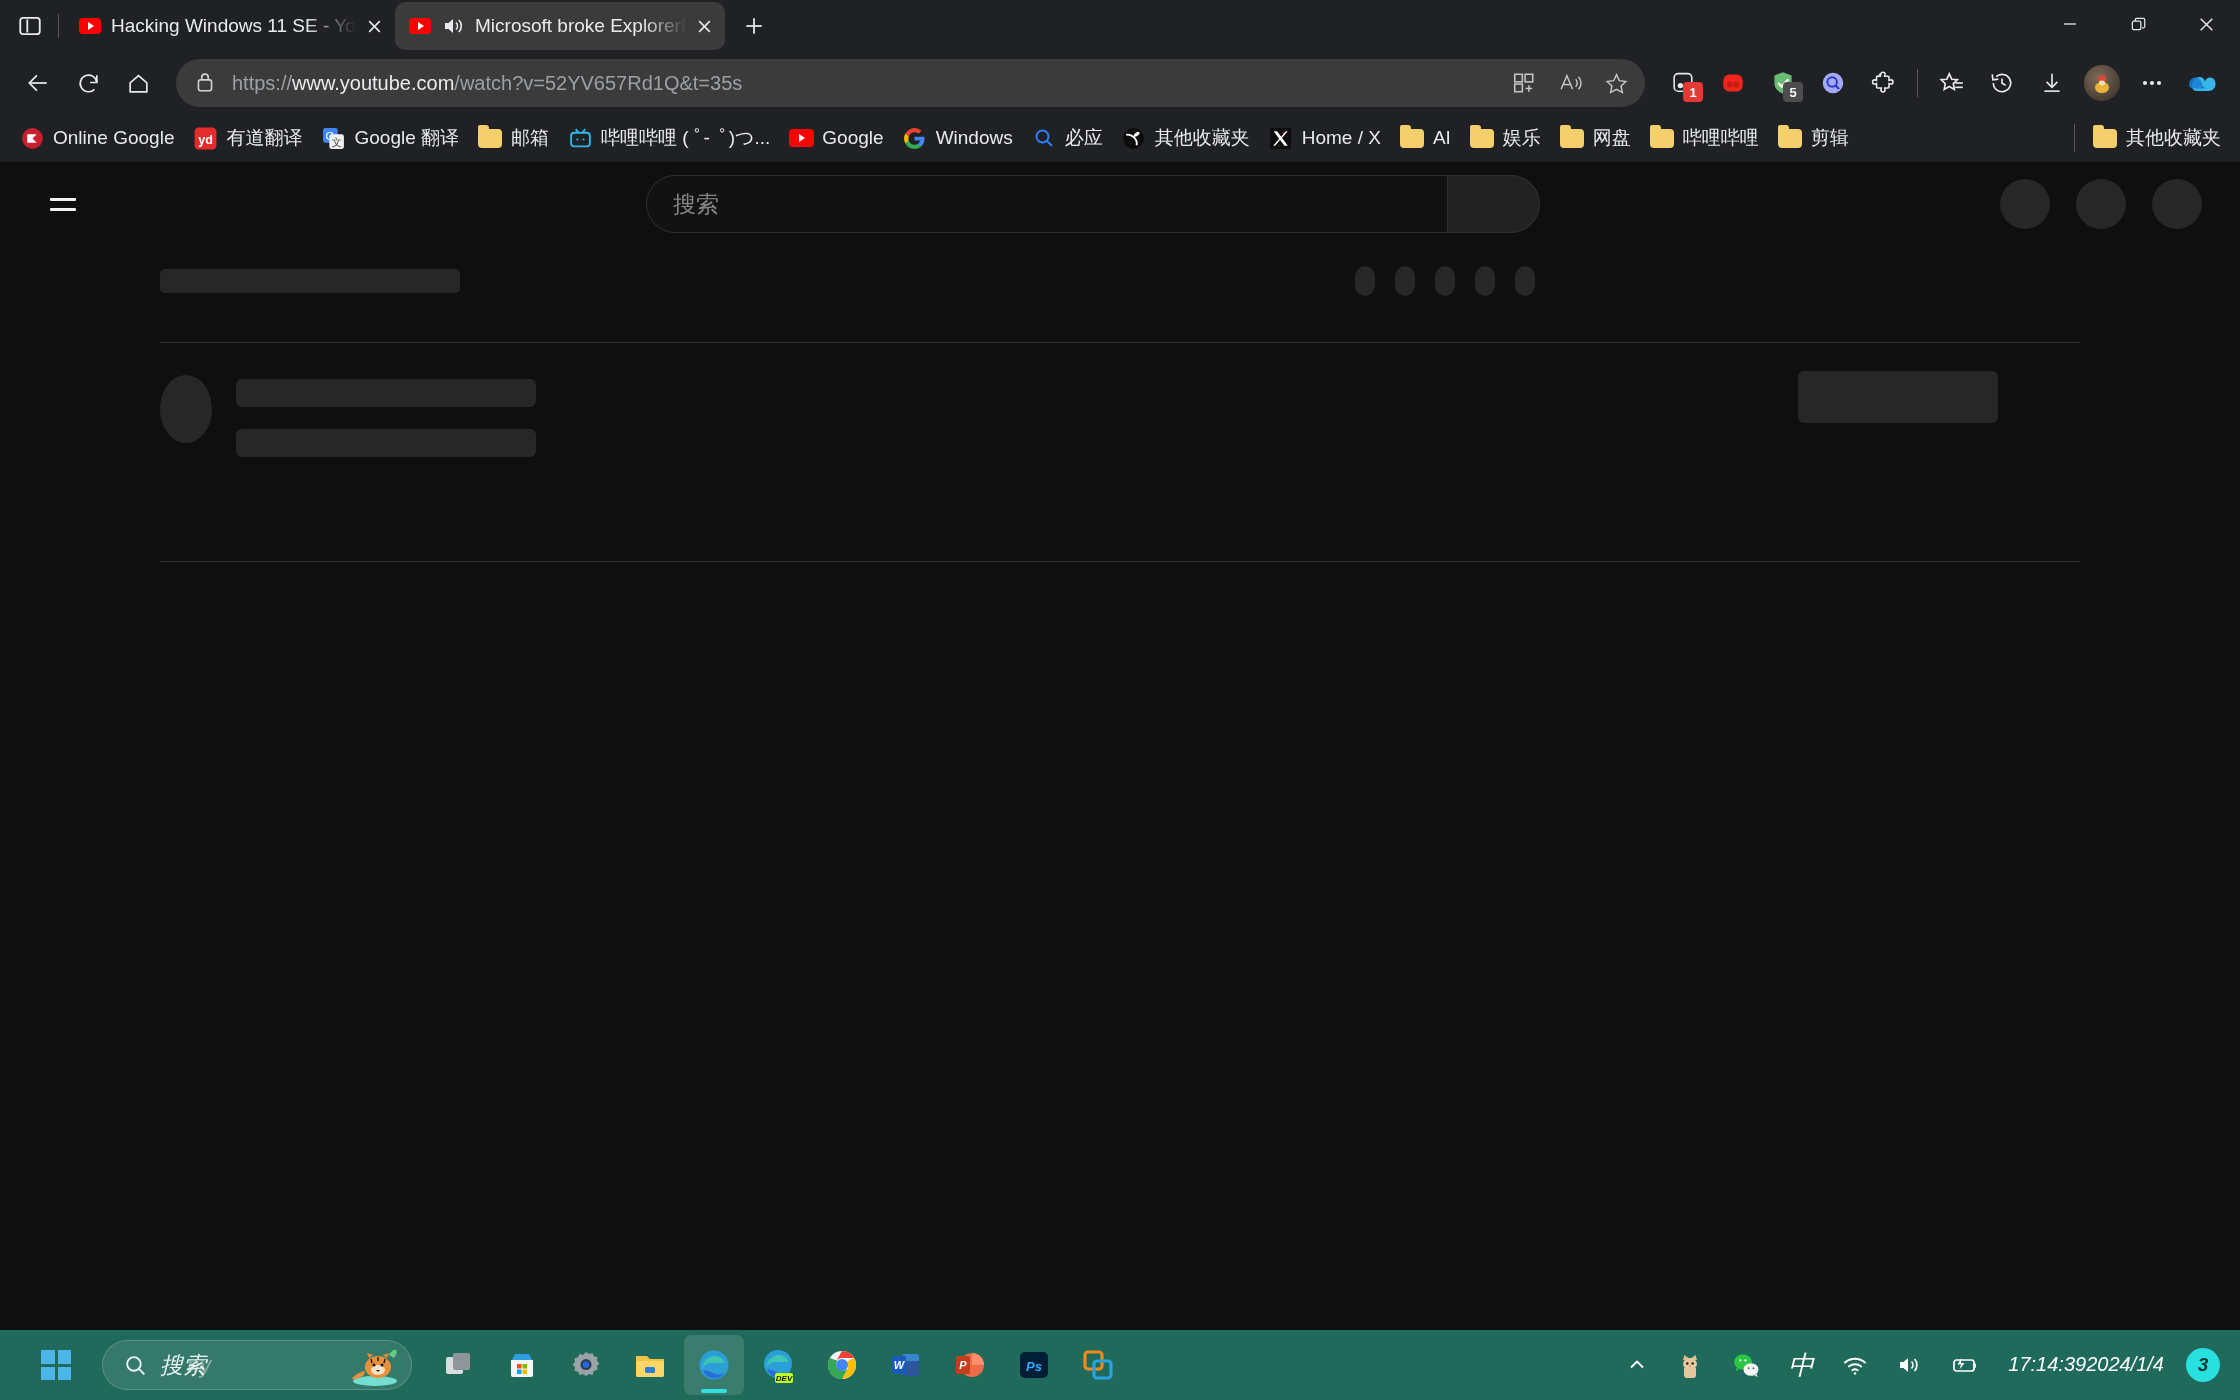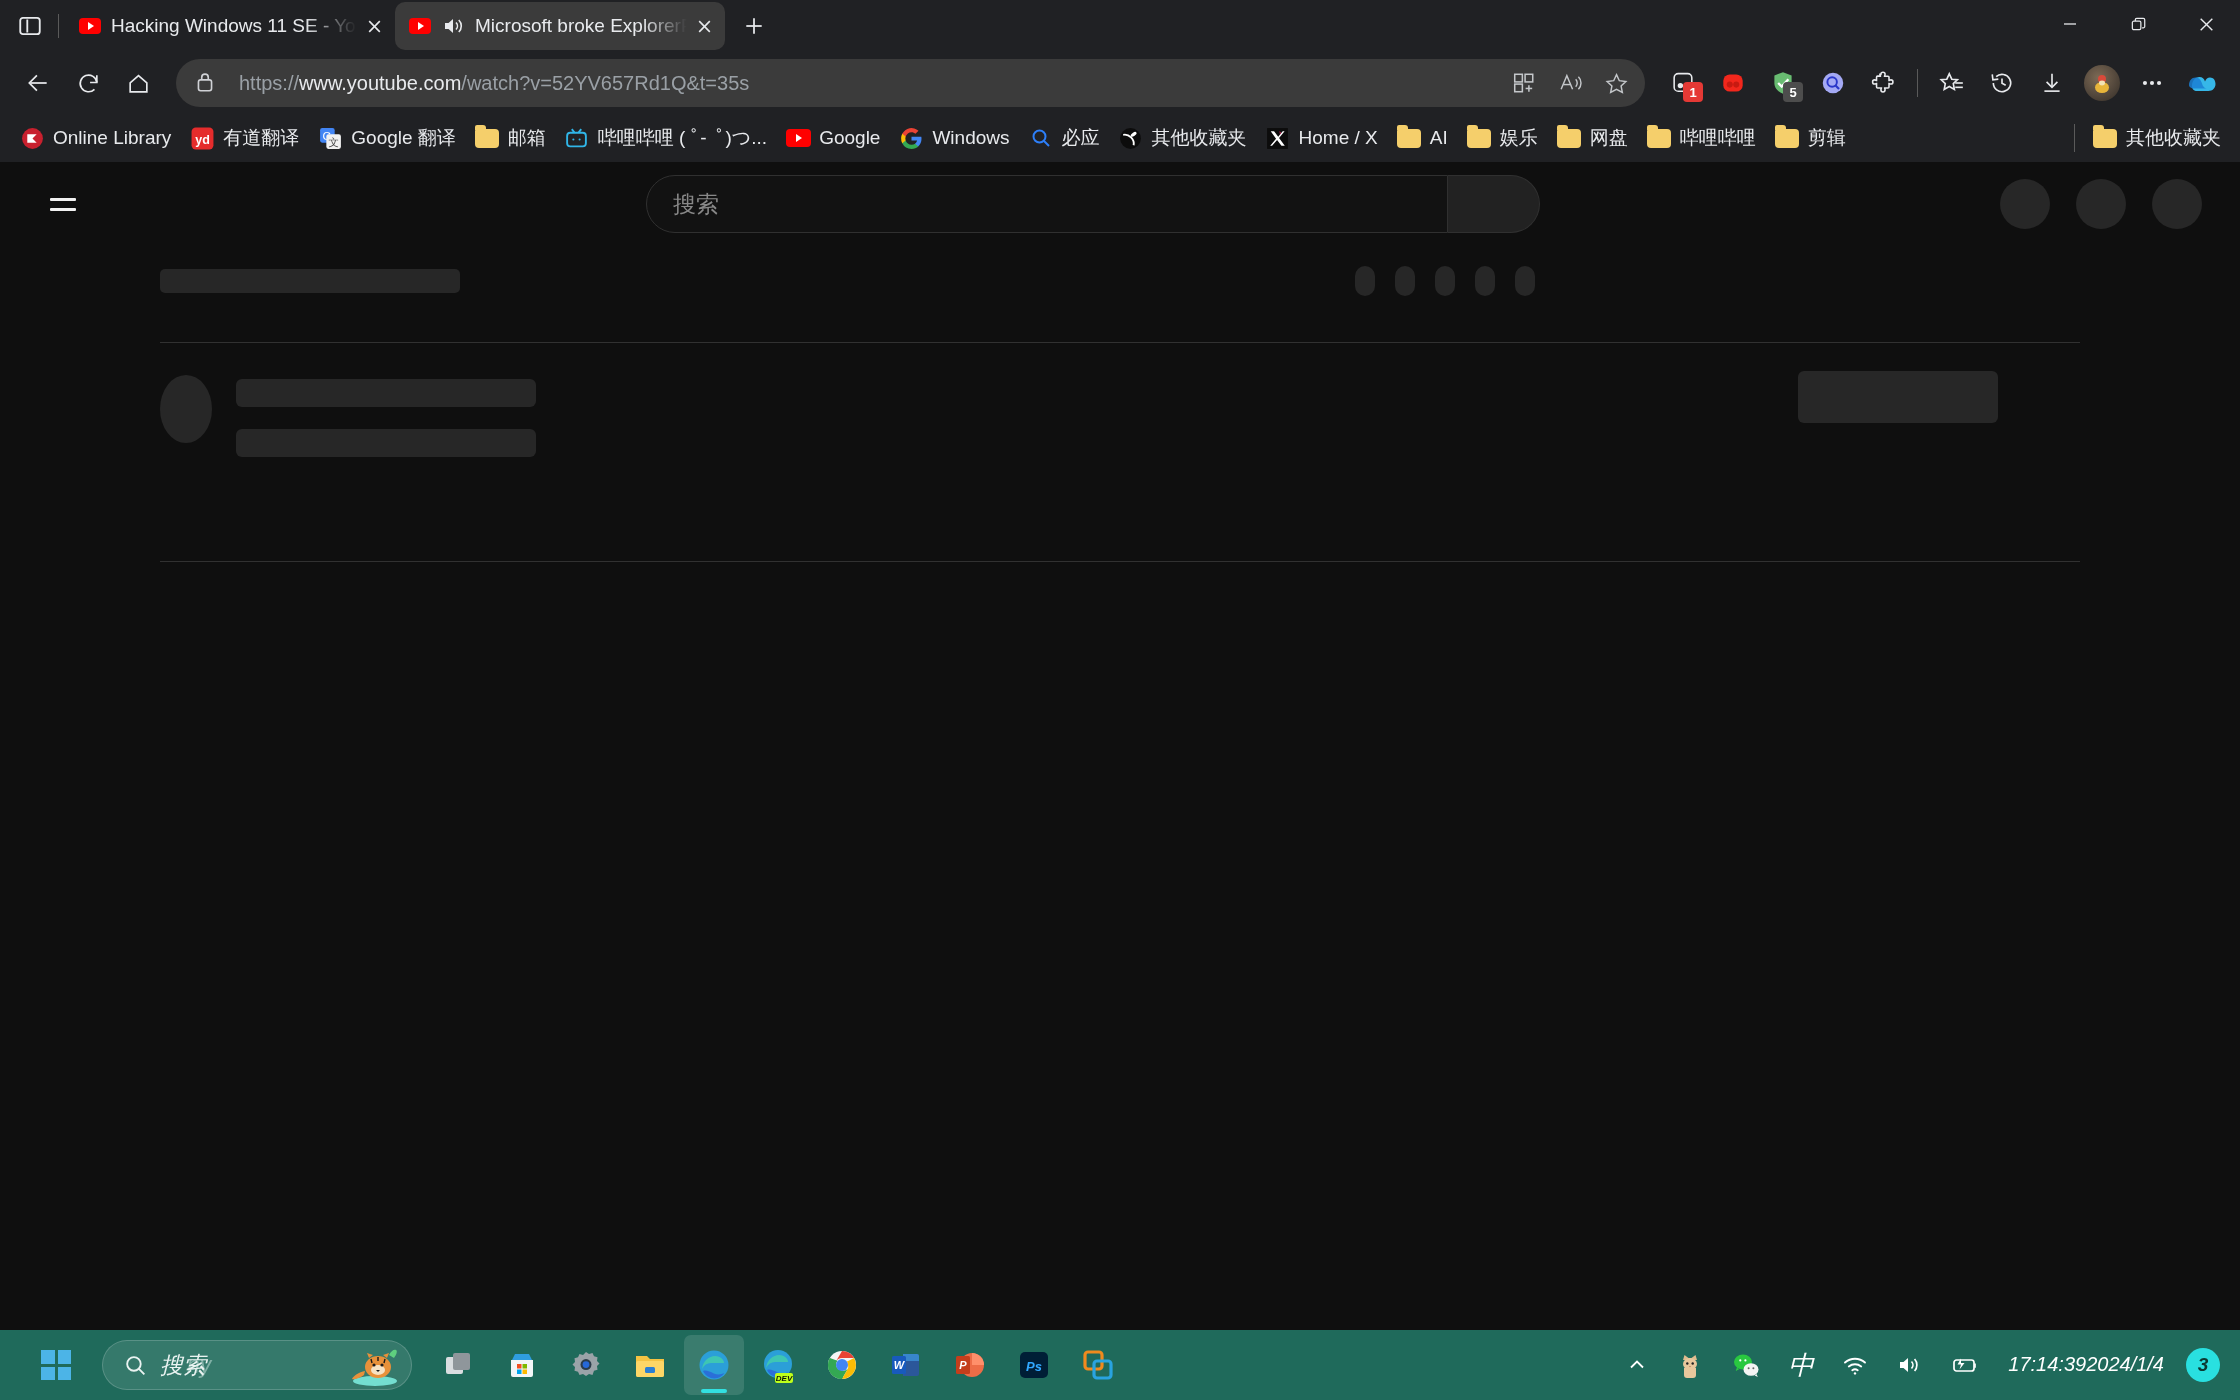--- a/index.html
+++ b/index.html
@@ -117,21 +117,20 @@
 
   .omnibox {
     flex: 1;
     height: 48px;
     background: #3b3b3b;
     border-radius: 24px;
     display: flex; align-items: center;
     margin: 0 12px;
     padding: 0 6px 0 18px;
     min-width: 0;
-    gap: 7px;
   }
   .omnibox-lock { width: 26px; height: 26px; flex-shrink: 0; margin-right: 12px; }
   .omnibox-url {
     flex: 1;
     font-size: 20px;
     color: #9aa0a6;
     white-space: nowrap; overflow: hidden;
     min-width: 0;
   }
   .omnibox-url .host { color: #e8eaed; }
@@ -626,21 +625,21 @@
 
   <div class="bookmarks-bar">
 
     <div class="bm">
       <span class="bm-icon">
         <svg width="25" height="25" viewBox="0 0 24 24">
             <circle cx="12" cy="12" r="10" fill="#c8202e"></circle>
             <path d="M7 8h9l-4 4 4 4H7z" fill="#fff"></path>
           </svg>
       </span>
-      <span class="bm-label">Online Library</span>
+      <span class="bm-label">Online Google</span>
     </div>
 
     <div class="bm">
       <span class="bm-icon">
         <svg width="25" height="25" viewBox="0 0 24 24">
             <rect x="1.5" y="1.5" width="21" height="21" rx="4" fill="#e52c2c"></rect>
             <text x="12" y="17" font-size="12" font-weight="bold" fill="#fff" text-anchor="middle" font-family="Liberation Sans, sans-serif">yd</text>
           </svg>
       </span>
       <span class="bm-label">有道翻译</span>

